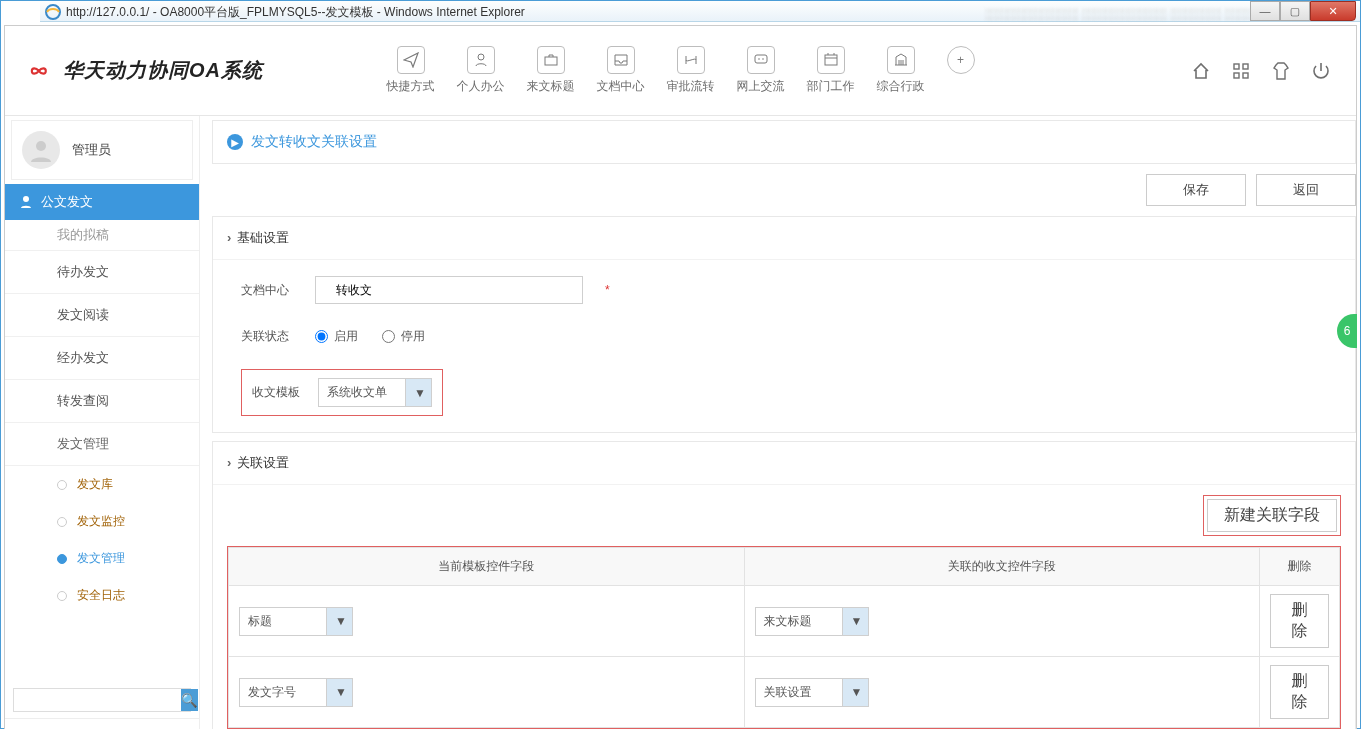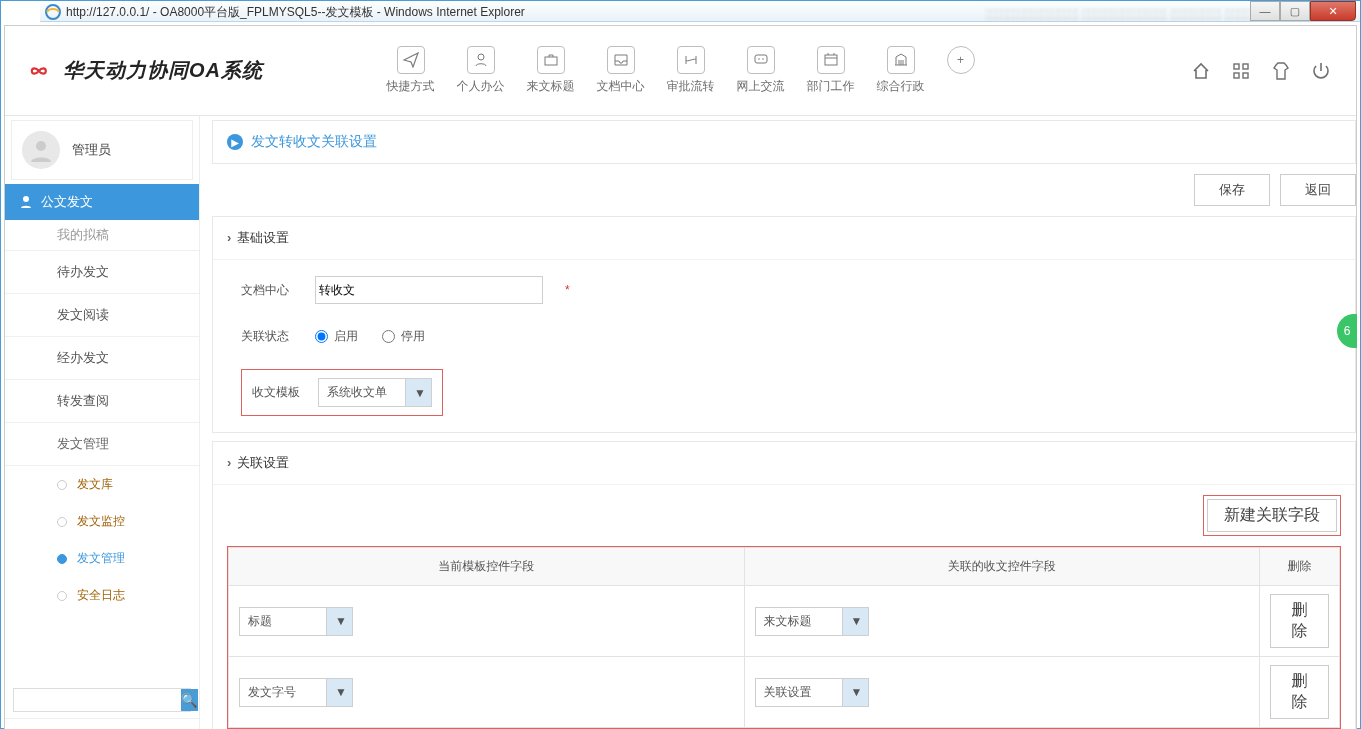--- a/index.html
+++ b/index.html
@@ -50,28 +50,28 @@
     .side-search input { flex: 1; border: none; outline: none; padding: 4px 6px; font-size: 12px; }
     .side-search button { width: 30px; background: #4a9cd6; border: none; color: #fff; display: flex; align-items: center; justify-content: center; cursor: pointer; }
     .side-status { font-size: 12px; color: #666; padding: 8px 10px; display: flex; align-items: center; gap: 6px; border-top: 1px solid #eee; margin-top: auto; }
     .side-status .num { color: #d33; }
 
     
     .main { flex: 1; display: flex; flex-direction: column; padding: 0 0 0 12px; overflow: hidden; }
     .page-head { border: 1px solid #e8e8e8; padding: 12px 14px; display: flex; align-items: center; gap: 8px; font-size: 14px; color: #3c97dd; margin-top: 4px; }
     .bullet-arrow { width: 16px; height: 16px; border-radius: 50%; background: #3c97dd; display: flex; align-items: center; justify-content: center; color: #fff; font-size: 10px; }
     .action-row { display: flex; justify-content: flex-end; gap: 10px; padding: 10px 0; }
-    .btn { border: 1px solid #ccc; background: #fff; padding: 6px 24px; font-size: 13px; color: #444; cursor: pointer; }
+    .btn { border: 1px solid #ccc; background: #fff; padding: 6px 36px; font-size: 13px; color: #444; cursor: pointer; }
     .panel { border: 1px solid #e8e8e8; margin-bottom: 8px; }
     .panel-head { font-size: 13px; color: #333; padding: 12px 14px; border-bottom: 1px solid #f2f2f2; }
     .panel-head::before { content: "› "; color: #666; font-weight: bold; margin-right: 2px; }
     .panel-body { padding: 16px 28px; }
     .form-row { display: flex; align-items: center; gap: 18px; margin-bottom: 24px; font-size: 12px; color: #555; }
     .form-row label { width: 56px; text-align: justify; }
-    .txt-input { border: 1px solid #cfcfcf; padding: 6px 3px; width: 228px; font-size: 12px; outline: none; }
+    .txt-input { border: 1px solid #cfcfcf; padding: 6px 20px; width: 268px; font-size: 12px; outline: none; }
     .req { color: #d33; margin-left: 4px; }
     .radio-g { display: flex; align-items: center; gap: 24px; }
     .radio-g label { display: flex; align-items: center; gap: 6px; font-size: 12px; color: #555; width: auto; }
     .combo { display: flex; border: 1px solid #cfcfcf; width: 114px; }
     .combo span { flex: 1; padding: 5px 8px; font-size: 12px; color: #555; }
     .combo button { width: 26px; background: #d8e8f5; border: none; border-left: 1px solid #cfcfcf; cursor: pointer; color: #3e7cb0; font-size: 10px; }
     .red-outline { border: 1px solid #e06060; padding: 8px 10px; display: inline-flex; align-items: center; gap: 18px; }
 
     
     .rel-action { display: flex; justify-content: flex-end; padding: 10px 14px; }

